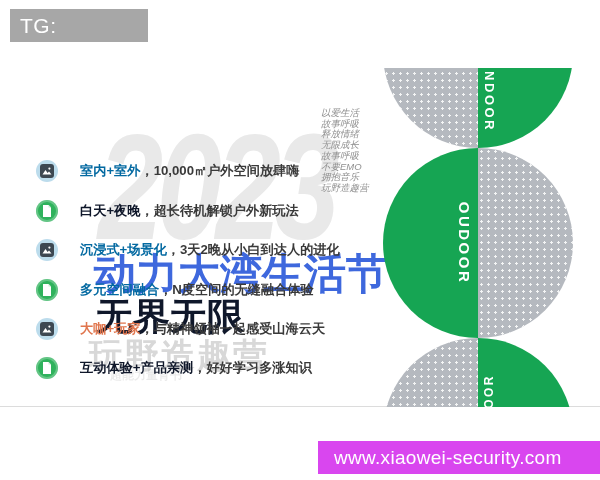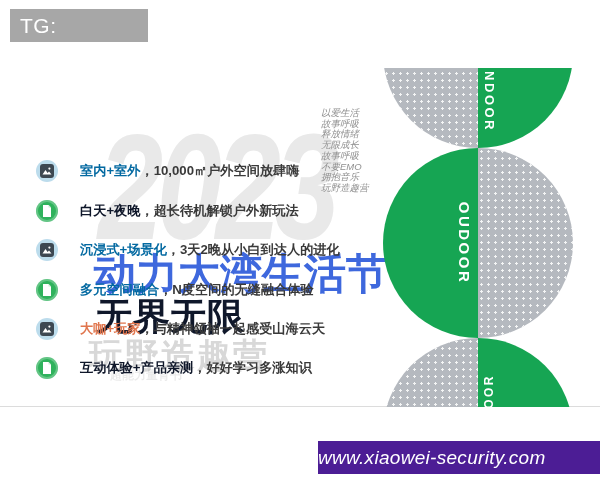--- a/index.html
+++ b/index.html
@@ -8,22 +8,22 @@
     font-family:"Liberation Sans","DejaVu Sans",sans-serif;
   }
   
   .badge{
     position:absolute;left:10px;top:9px;width:138px;height:33px;
     background:#a7a7a7;color:#fff;font-size:21px;line-height:33px;
     padding-left:10px;box-sizing:border-box;letter-spacing:.5px;z-index:9;
   }
   .footer{
     position:absolute;left:318px;top:441px;width:282px;height:33px;
-    background:#4c1d95;color:#fff;font-size:19px;line-height:33px;
-    padding-left:0;box-sizing:border-box;z-index:9;letter-spacing:.3px;font-style:italic;
+    background:#d946ef;color:#fff;font-size:19px;line-height:33px;
+    padding-left:16px;box-sizing:border-box;z-index:9;letter-spacing:.3px;
   }
   .baseline{position:absolute;left:0;top:406px;width:600px;height:1px;background:#dcdcdc;}
   
   .wm{position:absolute;z-index:1;font-weight:bold;white-space:nowrap;}
   .wm-year{
     left:98px;top:112px;font-size:150px;line-height:1;font-style:italic;
     color:#e9e9e9;letter-spacing:-8px;transform:scaleX(.78);transform-origin:left top;font-weight:800;
   }
   .wm-title{left:94px;top:246px;font-size:42px;color:#1d4ed8;opacity:.85;}
   .wm-sub{left:96px;top:292px;font-size:37px;color:#0f172a;}

